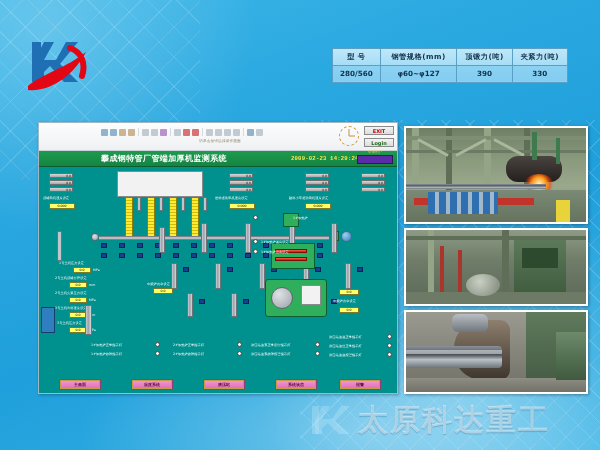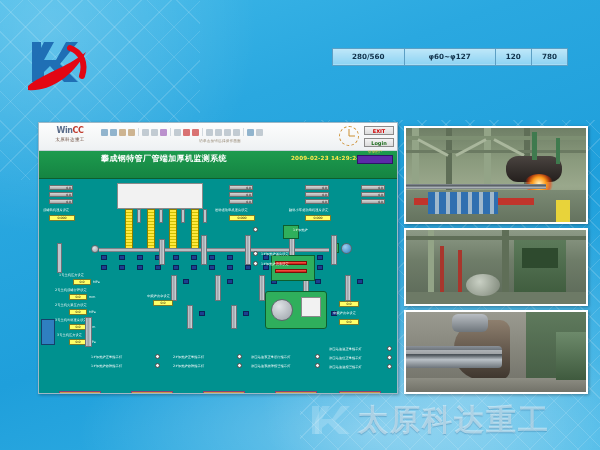--- a/index.html
+++ b/index.html
@@ -54,21 +54,21 @@
     position: absolute; left: 332px; top: 48px; width: 236px;
     border-collapse: collapse;
     background: linear-gradient(180deg, rgba(200,235,250,.95), rgba(150,215,245,.92));
     font-size: 7.2px; color: #10314a;
   }
   #spec-table th, #spec-table td {
     border: 1px solid #5c9fc4; text-align: center; padding: 4px 1px; font-weight: bold;
     white-space: nowrap; line-height: 1.1;
   }
   #spec-table th { letter-spacing: .5px; }
-  #spec-table tr:nth-child(2) td { background: rgba(120,200,238,.55); font-family: Liberation Mono, monospace; }
+  #spec-table tr:nth-child(2) td { background: rgba(120,200,238,.55); }
   #spec-table tr:nth-child(3) td { background: rgba(196,232,250,.75); }
 
   
   #hmi {
     position: absolute; left: 38px; top: 122px; width: 360px; height: 272px;
     background: #ffffff; border: 1px solid #9fb8c6;
     box-shadow: 1px 1px 3px rgba(0,0,0,.3);
     overflow: hidden; font-size: 3px;
   }
   #hmi-titlebar {
@@ -104,22 +104,22 @@
   #hmi-clockface::after  { width:6px;height:1px; transform:translate(0,-50%); }
   .hmi-corner-btn {
     position:absolute; right:3px; width:30px; height:9px; border:1px solid #8b8b8b;
     background: linear-gradient(180deg,#f4f4f4,#dcdcdc);
     font-size:5px; font-weight:bold; text-align:center; line-height:8px;
   }
   #exit-button { top:3px; color:#d00000; }
   #login-button { top:15px; color:#1a6b1a; }
 
   #hmi-greenbar {
-    height: 28px; background: linear-gradient(180deg,#1d9b4e,#158442);
-    position: relative; border-bottom:1px solid #0d5e2f;
+    height: 16px; background: linear-gradient(180deg,#1d9b4e,#158442);
+    position: relative; border-bottom:1px solid #0d5e2f;font-family:Liberation Mono, monospace;
   }
   #hmi-system-title {
     position:absolute; left:62px; top:2px; font-size:8px; font-weight:bold; color:#ffffff;
     letter-spacing:.4px; white-space:nowrap;
   }
   #hmi-datetime {
     position:absolute; left:252px; top:4px; font-size:5.6px; font-weight:bold;
     color:#ffe94d; letter-spacing:.2px; white-space:nowrap;
   }
   #hmi-user-label {
@@ -218,38 +218,38 @@
       <rect x="6" y="4" width="9" height="40" fill="#1f6fb5"></rect>
       <polygon points="18,4 28,4 18,22 30,22 40,4 52,4 34,26 52,44 38,44 24,28 18,34 18,44 8,44 8,24" fill="#1f6fb5"></polygon>
       <path d="M2,48 C16,36 40,30 60,14 C46,40 22,54 2,52 Z" fill="#e30613"></path>
       <path d="M44,10 C56,14 60,26 56,38" stroke="#e30613" stroke-width="6" fill="none" stroke-linecap="round"></path>
     </svg>
   </div>
 
 
   <table id="spec-table">
     <tbody>
+        <tr>
+      <th>型  号</th>
+      <th>钢管规格(mm)</th>
+      <th>顶锻力(吨)</th>
+      <th>夹紧力(吨)</th>
+    </tr>
     <tr>
       <td>280/560</td>
       <td>φ60~φ127</td>
-      <td>120</td>
-      <td>780</td>
+      <td>390</td>
+      <td>330</td>
     </tr>
   </tbody>
     </table>
 
   <div id="hmi">
 
     <div id="hmi-titlebar">
-      <div id="wincc-logo">
-        <div class="wincc-word">
-          <span>Win</span><i>CC</i>
-        </div>
-        <div class="wincc-sub">太原科达重工</div>
-      </div>
 
       <div id="hmi-toolbar">
         <span class="tb-ico c1"></span>
         <span class="tb-ico c1"></span>
         <span class="tb-ico c2"></span>
         <span class="tb-ico c2"></span>
         <span class="tb-sep"></span>
         <span class="tb-ico"></span>
         <span class="tb-ico"></span>
         <span class="tb-ico c3"></span>

